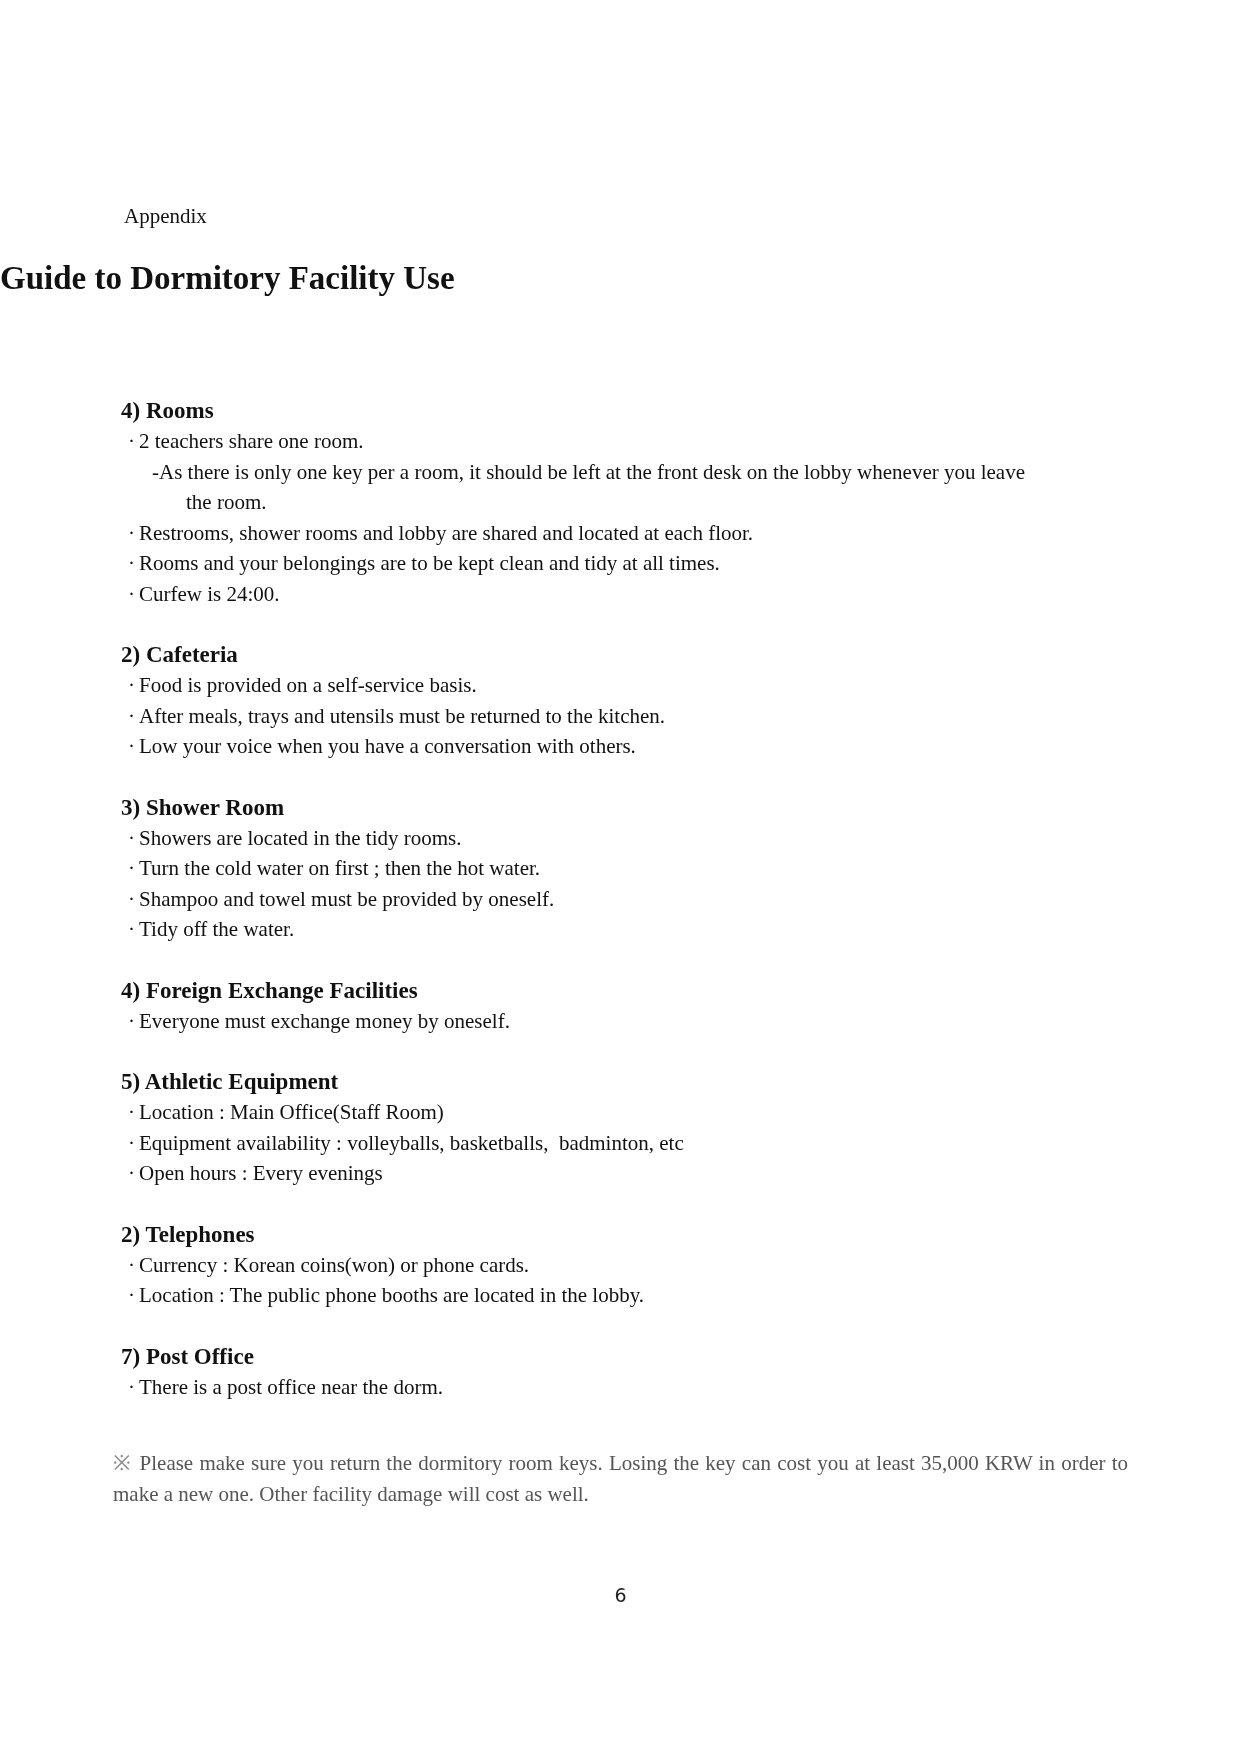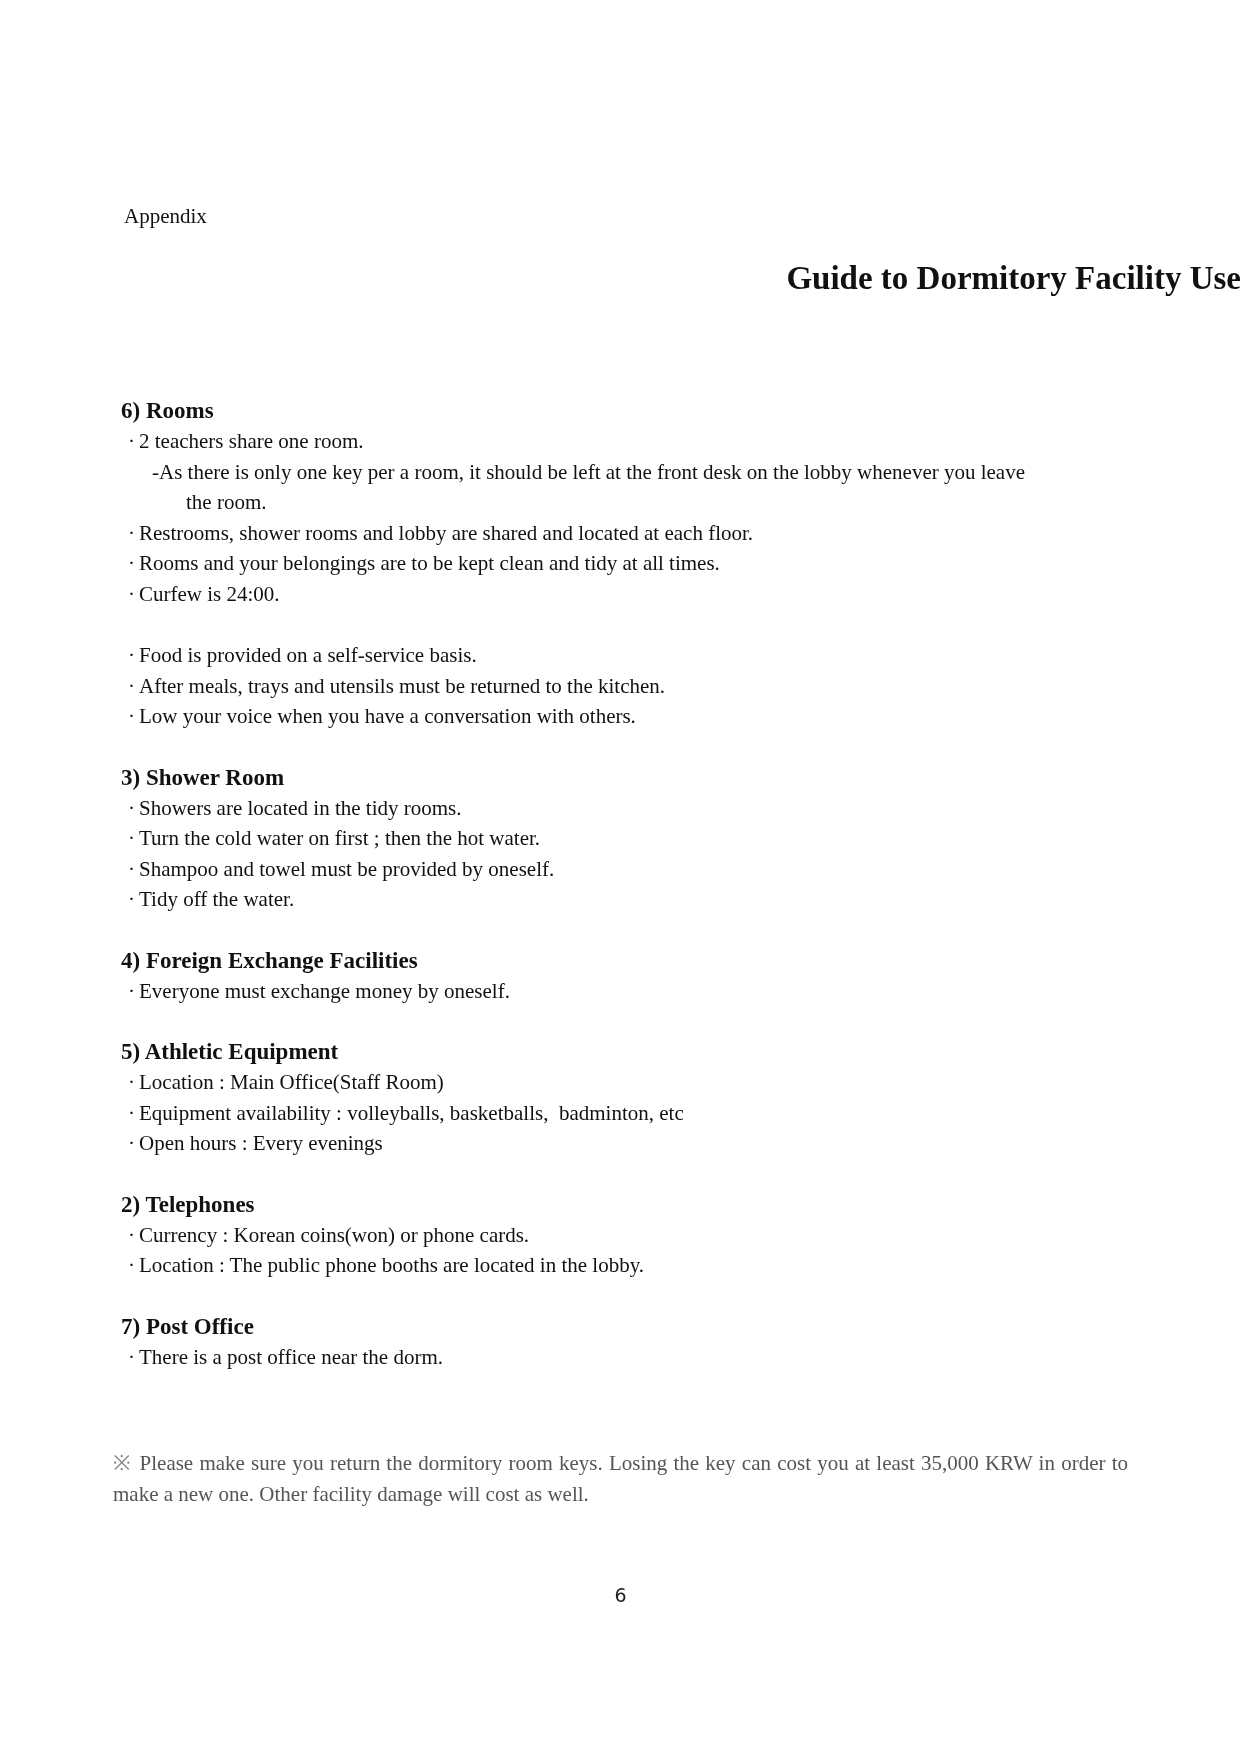--- a/index.html
+++ b/index.html
@@ -1,19 +1,19 @@
 <!DOCTYPE html>
 <html><head>
 <meta charset="utf-8">
 <style>
   html, body { margin: 0; padding: 0; background: #ffffff; }
   body { width: 1241px; height: 1754px; position: relative; overflow: hidden;
          font-family: "Liberation Serif", "DejaVu Serif", serif; color: #111; }
   .appendix { position: absolute; left: 124px; top: 204px; font-size: 21px; }
-  .title { position: absolute; left: 0; width: 1241px; top: 260px; text-align: right;
+  .title { position: absolute; left: 0; width: 1241px; top: 260px; text-align: left;
            font-size: 33px; font-weight: bold; }
   .sections { position: absolute; left: 120px; top: 396px; width: 1010px; }
   .section { margin-bottom: 31px; }
   .section-heading { font-size: 23px; font-weight: bold; line-height: 30px; margin-left: 1px; }
   .item { font-size: 21px; line-height: 30.5px; margin-left: 8px; }
   .item .bullet { margin-right: 4px; }
   .subitem { font-size: 21px; line-height: 30.5px; margin-left: 32px; text-indent: 0; padding-left: 0; }
   .subitem .cont { display: block; margin-left: 34px; }
   .note { position: absolute; left: 113px; top: 1448px; width: 1015px; font-size: 21px;
           line-height: 31px; color: #555; text-align: justify; }
@@ -23,32 +23,33 @@
 </style>
 </head>
 <body>
 
 <div class="appendix">Appendix</div>
 <h1 class="title" style="margin:0;">Guide to Dormitory Facility Use</h1>
 
 <div class="sections">
 
   <div class="section">
-    <div class="section-heading">6) Rooms</div>
+    <div class="section-heading">4) Rooms</div>
     <div class="item"><span class="bullet">·</span><span>2 teachers share one room.</span></div>
     <div class="subitem">
       <span>-As there is only one key per a room, it should be left at the front desk on the lobby whenever you leave</span>
       <span class="cont">the room.</span>
     </div>
     <div class="item"><span class="bullet">·</span><span>Restrooms, shower rooms and lobby are shared and located at each floor.</span></div>
     <div class="item"><span class="bullet">·</span><span>Rooms and your belongings are to be kept clean and tidy at all times.</span></div>
     <div class="item"><span class="bullet">·</span><span>Curfew is 24:00.</span></div>
   </div>
 
   <div class="section">
+    <div class="section-heading">2) Cafeteria</div>
     <div class="item"><span class="bullet">·</span><span>Food is provided on a self-service basis.</span></div>
     <div class="item"><span class="bullet">·</span><span>After meals, trays and utensils must be returned to the kitchen.</span></div>
     <div class="item"><span class="bullet">·</span><span>Low your voice when you have a conversation with others.</span></div>
   </div>
 
   <div class="section">
     <div class="section-heading">3) Shower Room</div>
     <div class="item"><span class="bullet">·</span><span>Showers are located in the tidy rooms.</span></div>
     <div class="item"><span class="bullet">·</span><span>Turn the cold water on first ; then the hot water.</span></div>
     <div class="item"><span class="bullet">·</span><span>Shampoo and towel must be provided by oneself.</span></div>

